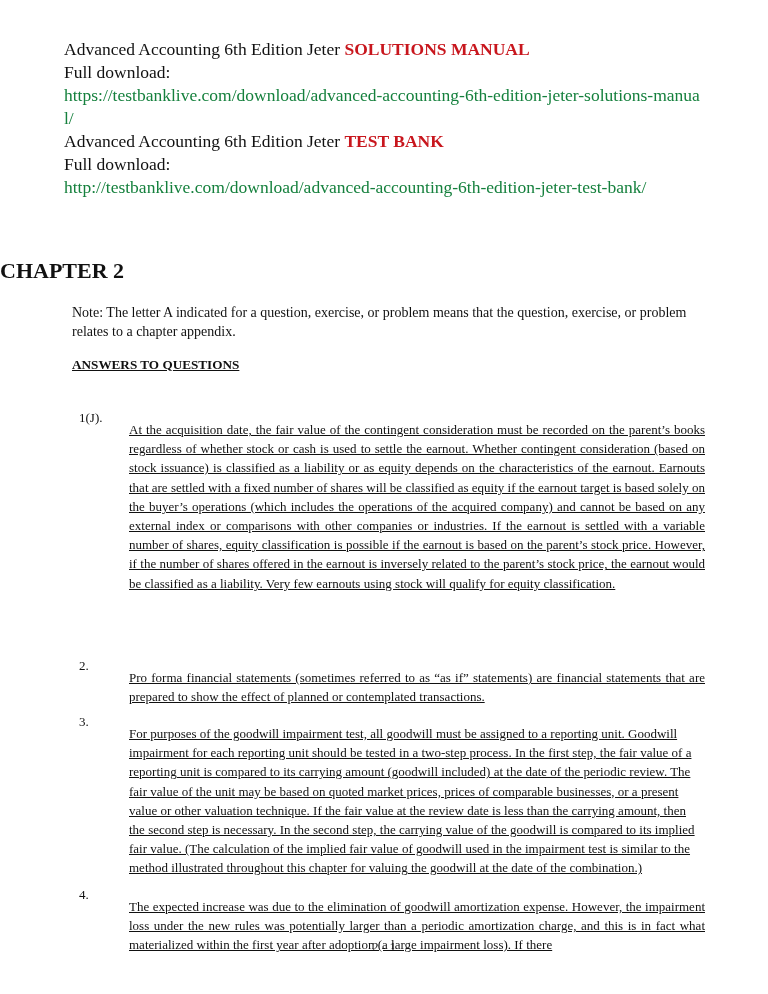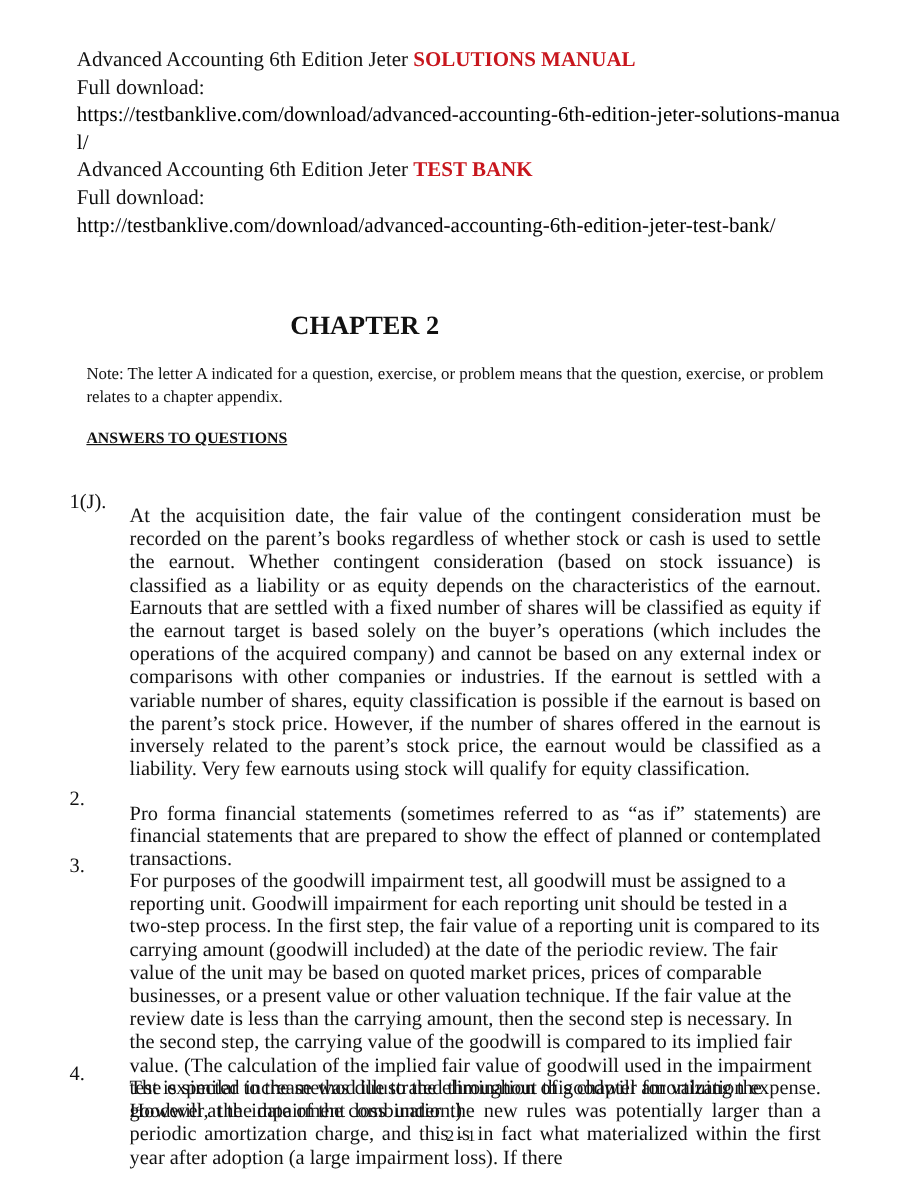--- a/index.html
+++ b/index.html
@@ -4,33 +4,33 @@
 <style>
   html, body { margin: 0; padding: 0; background: #ffffff; }
   body { width: 768px; height: 994px; position: relative; overflow: hidden;
          font-family: "Liberation Serif", "DejaVu Serif", serif; color: #111111; }
   .page { position: absolute; left: 0; top: 0; width: 768px; height: 994px; padding-left: 39px; }
 
   .hdr { position: absolute; left: 64px; top: 38px; width: 650px;
          font-size: 17.5px; line-height: 23px; }
   .hdr .line { white-space: nowrap; }
   .hdr .red { color: #c8161d; font-weight: bold; }
-  .hdr .link { color: #000000; }
+  .hdr .link { color: #15803d; }
   .hdr .link-wrap { white-space: normal; }
 
   .chapter { position: absolute; left: 0; width: 608px; top: 258px;
-             text-align: center; font-weight: bold; font-size: 22px; line-height: 26px; }
+             font-weight: bold; font-size: 22px; line-height: 26px; }
 
   .note { position: absolute; left: 72px; top: 303px; width: 640px;
           font-size: 14px; line-height: 19px; }
 
   .answers { position: absolute; left: 72px; top: 355px; font-size: 13.2px;
              font-weight: bold; text-decoration: underline; line-height: 19px; }
 
-  .q { position: absolute; left: 58px; width: 638px; font-size: 17px; line-height: 19.2px; }
+  .q { position: absolute; left: 79px; width: 638px; font-size: 13px; line-height: 19.2px; text-decoration: underline; }
   .q .num { position: absolute; left: 0; top: 0; }
   .q .body { margin-left: 38px; text-align: justify; }
   .q .body p { margin: 12px; }
   .q .body p + p { margin-top: 19px; }
 
   .footer { position: absolute; left: 0; width: 768px; top: 938px; text-align: center;
             font-size: 13.2px; line-height: 18px; }
 </style>
 </head>
 <body>

